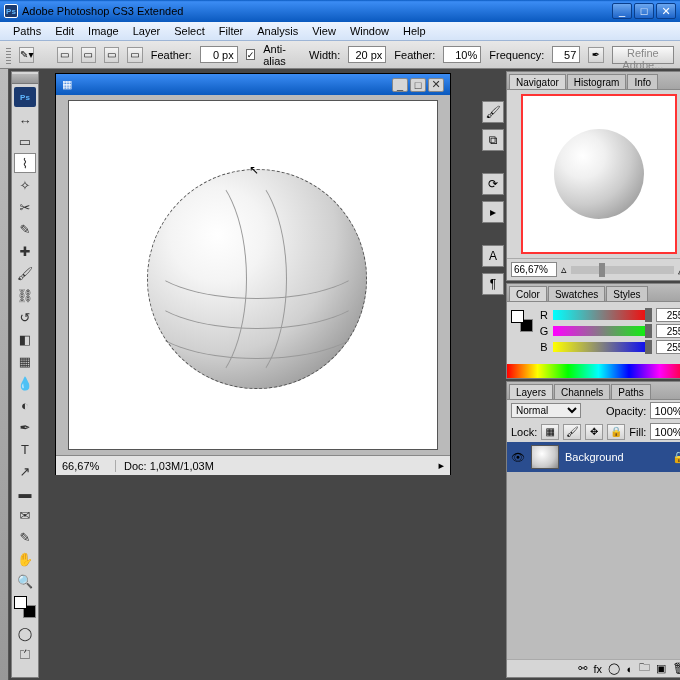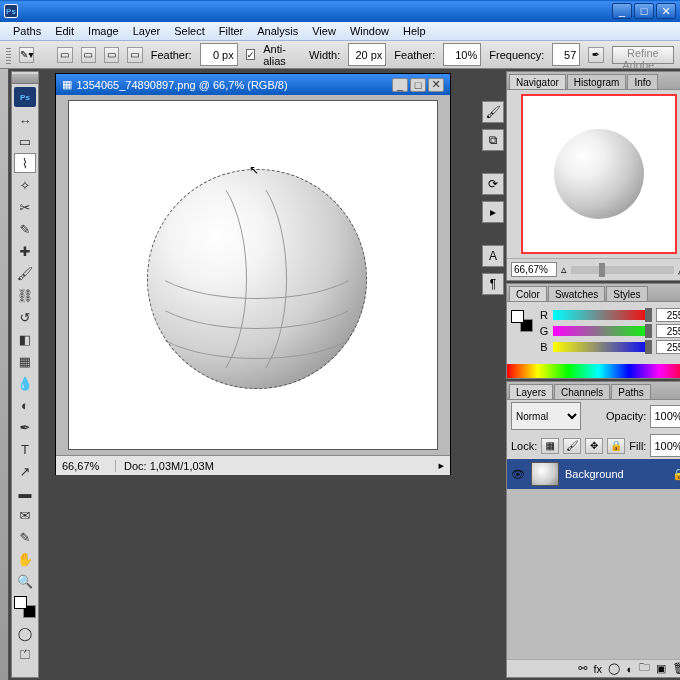--- a/index.html
+++ b/index.html
@@ -6,21 +6,21 @@
 body{background:#464646;width:680px;height:680px;overflow:hidden;position:relative}
 .titlebar{background:linear-gradient(#0a59be,#3b8cf4 8%,#0a59be);height:22px;color:#fff;display:flex;align-items:center;padding:0 4px;justify-content:space-between}
 .titlebar .t{color:#fff;display:flex;align-items:center;gap:4px}
 .ps-ico{width:14px;height:14px;background:#1b3a6f;border:1px solid #fff;border-radius:2px;display:flex;align-items:center;justify-content:center;color:#5fb7ff;font-size:8px;font-weight:bold}
 .winbtns{display:flex;gap:2px}
 .winbtn{width:20px;height:16px;background:linear-gradient(#6ba7f0,#1d64c9);border:1px solid #0a3e8a;border-radius:2px;display:flex;align-items:center;justify-content:center;color:#fff;cursor:pointer}
 .menubar{background:linear-gradient(#edf4ff,#d5e4f8);height:19px;display:flex;align-items:center;padding:0 6px;gap:0;border-bottom:1px solid #9db5d6}
 .menubar span{padding:2px 7px;cursor:default}
 .optbar{background:linear-gradient(#e8e8e8,#cfcfcf);height:28px;border-bottom:1px solid #808080;display:flex;align-items:center;padding:0 6px;gap:8px}
 .optbar .drag{width:6px;height:18px;background:repeating-linear-gradient(0deg,#888 0 1px,transparent 1px 3px)}
-.smbox{width:38px;height:23px;border:1px solid #888;background:#fff;padding:0 3px;text-align:right}
+.smbox{width:38px;height:17px;border:1px solid #888;background:#fff;padding:0 3px;text-align:right}
 .refine{width:74px;height:18px;border:1px solid #888;background:linear-gradient(#fafafa,#d8d8d8);color:#888}
 .workarea{position:absolute;top:69px;left:0;right:0;bottom:0;display:flex}
 .ltool{width:9px;background:linear-gradient(#bcbcbc,#989898);border-right:1px solid #555}
 .toolbox{width:28px;background:#d6d6d6;border:1px solid #808080;margin:2px 2px;display:flex;flex-direction:column;align-items:center;padding:2px 0}
 .tb-top{width:100%;height:10px;background:linear-gradient(#b8b8b8,#959595);border-bottom:1px solid #777;margin-bottom:2px}
 .tbtn{width:22px;height:20px;margin:1px;display:flex;align-items:center;justify-content:center;cursor:pointer;font-size:13px;color:#333}
 .tbtn.sel{background:#fff;border:1px solid #888}
 .swatch{position:relative;width:22px;height:22px;margin:4px 0}
 .swatch .fg{position:absolute;width:13px;height:13px;background:#fff;border:1px solid #000;top:0;left:0}
 .swatch .bg{position:absolute;width:13px;height:13px;background:#000;border:1px solid #888;bottom:0;right:0}
@@ -53,36 +53,37 @@
 .cslider{display:flex;align-items:center;gap:4px;margin:2px 0}
 .cslider .lab{width:10px;text-align:center}
 .cslider .bar{flex:1;height:10px;position:relative}
 .cslider .bar::after{content:'';position:absolute;right:0;top:-2px;width:7px;height:14px;background:#666}
 .cslider input{width:30px;height:14px;border:1px solid #888;font-size:10px;text-align:right;padding:0 2px}
 .r .bar{background:linear-gradient(90deg,#0ff,#f00)}
 .g .bar{background:linear-gradient(90deg,#f0f,#0f0)}
 .b .bar{background:linear-gradient(90deg,#ff0,#00f)}
 .spectrum{height:14px;margin-top:4px;background:linear-gradient(90deg,red,#ff0,#0f0,#0ff,#00f,#f0f,red)}
 .lrow{display:flex;align-items:center;gap:4px;padding:2px 4px}
-.lrow select{width:70px;height:28px;border:1px solid #888;background:#eee;font-size:10px}
+.lrow select{width:70px;height:15px;border:1px solid #888;background:#eee;font-size:10px}
 .lthumb{width:28px;height:24px;border:1px solid #555;background:radial-gradient(circle at 38% 35%,#fff 0%,#ccc 60%,#888 100%) #fff}
 .layer-item{display:flex;align-items:center;gap:6px;padding:3px 4px;background:#2a4d8f}
 .layer-item span{color:#fff;}
 .eye{width:14px;height:14px;display:flex;align-items:center;justify-content:center}
 .pfoot{height:18px;border-top:1px solid #aaa;display:flex;align-items:center;justify-content:flex-end;gap:6px;padding:0 4px;font-size:10px;color:#666}
 .chk{width:11px;height:11px;border:1px solid #666;background:#fff;display:inline-block;vertical-align:middle}
 .chk.on::after{content:'✓';font-size:9px;position:relative;top:-2px;left:0}
 .ibtn{width:18px;height:16px;border:1px solid #999;background:linear-gradient(#f4f4f4,#d4d4d4);display:flex;align-items:center;justify-content:center;font-size:10px}
 </style>
 </head>
 <body>
 
 <div class="titlebar">
   <div class="t">
       <div class="ps-ico">Ps</div>
+      <span>Adobe Photoshop CS3 Extended</span>
     </div>
   <div class="winbtns">
     <div class="winbtn">_</div>
     <div class="winbtn">□</div>
     <div class="winbtn">✕</div>
   </div>
 </div>
 
 <div class="menubar">
   <span>Paths</span>
@@ -152,21 +153,20 @@
       </div>
     <div class="tbtn">◯</div>
     <div class="tbtn">⏍</div>
   </div>
 
   <div class="canvas-area">
     <div class="doc">
       <div class="doc-title">
         <span style="display:flex;gap:4px;align-items:center">
             <span>▦</span>
-            <span>1354065_74890897.png @ 66,7% (RGB/8)</span>
           </span>
         <span style="display:flex;gap:2px">
           <span class="winbtn" style="width:16px;height:14px;background:#d6d6d6;color:#333;border-color:#888">_</span>
           <span class="winbtn" style="width:16px;height:14px;background:#d6d6d6;color:#333;border-color:#888">□</span>
           <span class="winbtn" style="width:16px;height:14px;background:#d6d6d6;color:#333;border-color:#888">✕</span>
         </span>
       </div>
       <div class="doc-body">
         <div class="canvas">
           <div class="ball">

